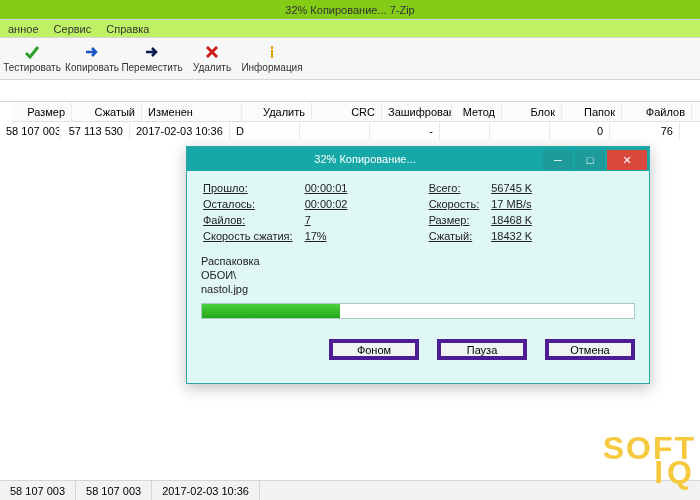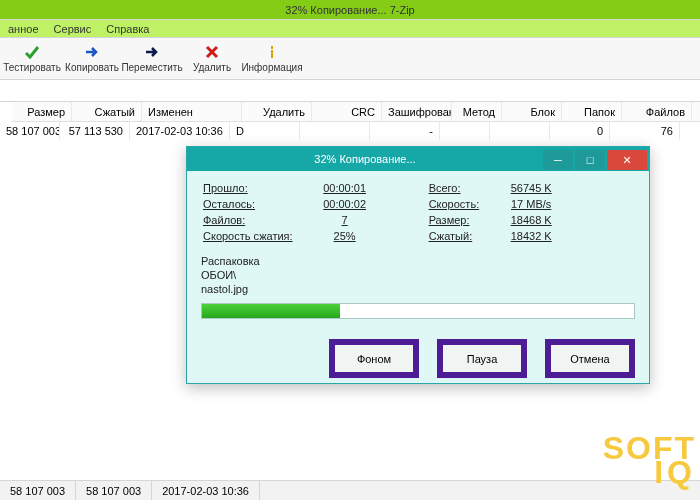--- a/index.html
+++ b/index.html
@@ -24,28 +24,28 @@
   .dlg-title { height: 24px; background: #16a7a7; color: #fff; display: flex; align-items: center; }
   .dlg-title .t { flex: 1; text-align: center; }
   .dlg-title .btns { display: flex; }
   .win-btn { width: 30px; height: 20px; margin: 2px 2px 0 0; display: flex; align-items: center; justify-content: center; color: #fff; font-size: 11px; }
   .win-btn.min { background: #1e9a9a; }
   .win-btn.max { background: #1e9a9a; }
   .win-btn.close { background: #d9483b; width: 40px; }
   .dlg-body { padding: 8px 14px 10px 14px; color: #222; }
   .stats { display: flex; gap: 40px; text-decoration: underline; }
   .stats table td { padding: 1px 0; }
-  .stats table td.v { text-align: center; min-width: 80px; }
+  .stats table td.v { text-align: left; min-width: 80px; }
   .stats table td.k { padding-right: 10px; }
   .section { margin-top: 10px; }
   .path { margin-top: 2px; color: #222; }
   .progress { margin-top: 8px; height: 16px; background: #fff; border: 1px solid #a9c9c7; position: relative; }
   .progress .bar { height: 100%; background: linear-gradient(#4bd23a,#27a71c); }
   .dlg-buttons { display: flex; justify-content: flex-end; gap: 18px; padding: 10px 14px; }
-  .btn { width: 90px; height: 39px; background: #f0f4f3; border: 6px solid #4c1d95; display: flex; align-items: center; justify-content: center; }
+  .btn { width: 90px; height: 21px; background: #f0f4f3; border: 4px solid #4c1d95; display: flex; align-items: center; justify-content: center; }
   .watermark { position: absolute; right: 4px; bottom: 16px; color: #f6c93f; font-family: Arial Black, Arial, sans-serif; font-weight: 900; line-height: .75; text-align: right; pointer-events: none; }
   .watermark .l1 { font-size: 32px; letter-spacing: 2px; }
   .watermark .l2 { font-size: 32px; letter-spacing: 4px; }
 </style>
 </head>
 <body>
 
 <div class="titlebar">
   <span>32% Копирование... 7-Zip</span>
 </div>
@@ -147,21 +147,21 @@
         <tr>
               <td class="k">Осталось:</td>
               <td class="v">00:00:02</td>
             </tr>
         <tr>
               <td class="k">Файлов:</td>
               <td class="v">7</td>
             </tr>
         <tr>
               <td class="k">Скорость сжатия:</td>
-              <td class="v">25%</td>
+              <td class="v">17%</td>
             </tr>
       </tbody>
         </table>
       <table>
         <tbody>
             <tr>
               <td class="k">Всего:</td>
               <td class="v">56745 K</td>
             </tr>
         <tr>

